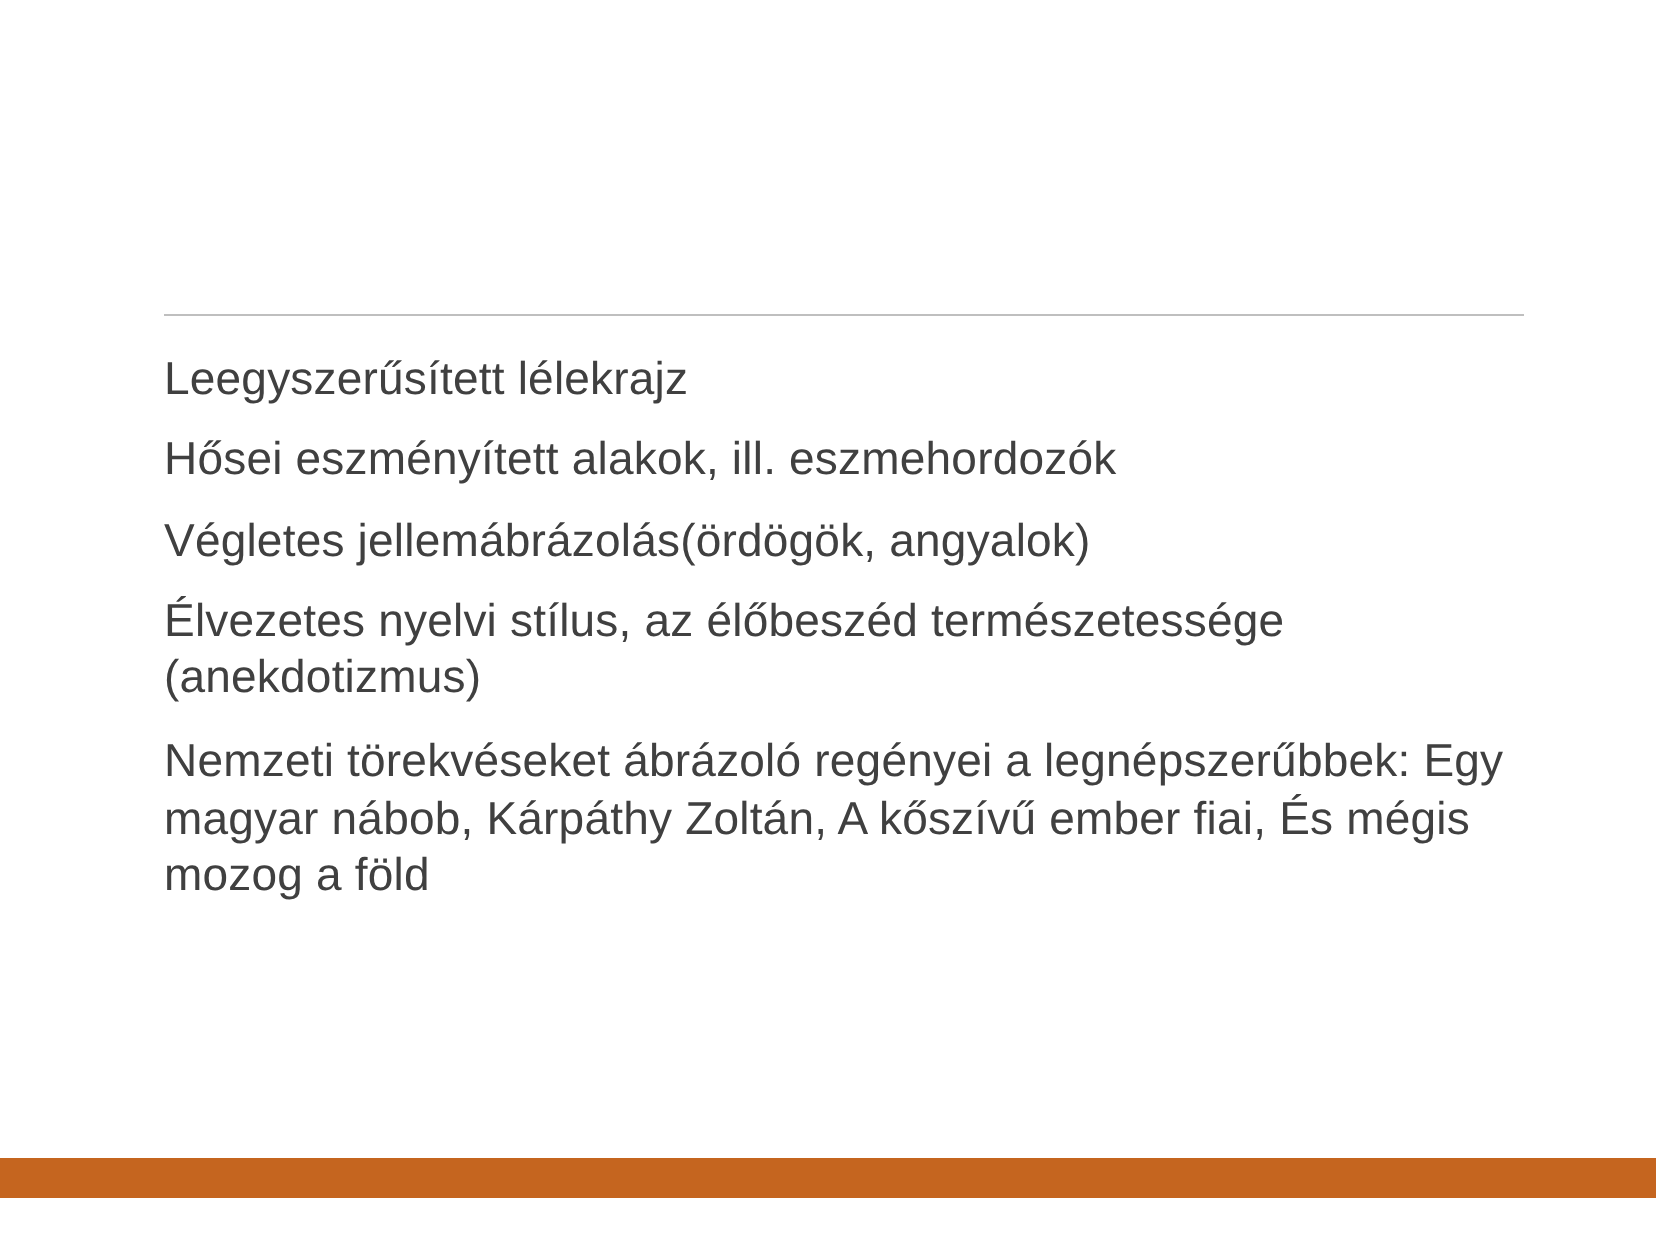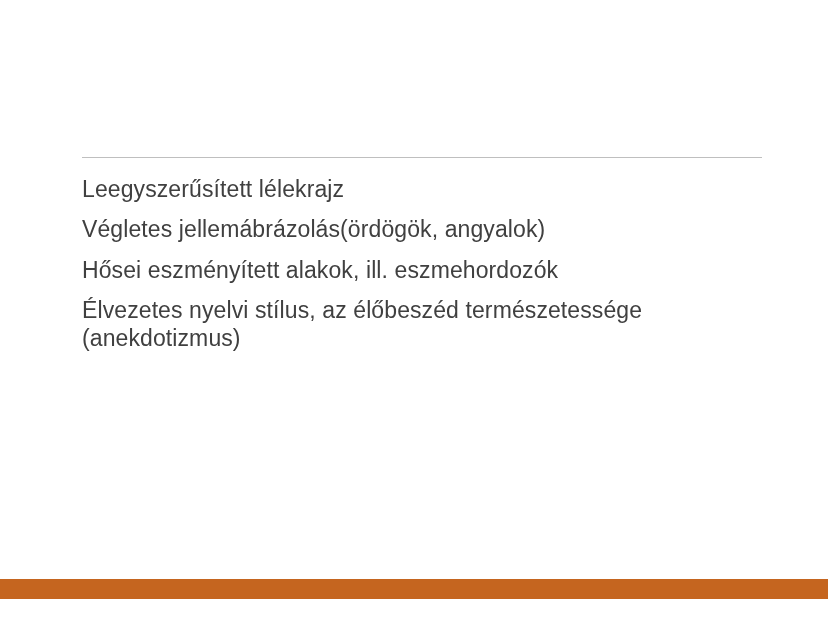--- a/index.html
+++ b/index.html
@@ -57,20 +57,21 @@
 </style>
 </head>
 <body>
 
 <div class="slide">
 
   <div class="content-area">
     <div class="top-rule"></div>
 
     <p class="para">Leegyszerűsített lélekrajz</p>
+    <p class="para">Hősei eszményített alakok, ill. eszmehordozók</p>
     <p class="para">Végletes jellemábrázolás(ördögök, angyalok)</p>
-    <p class="para">Hősei eszményített alakok, ill. eszmehordozók</p>
     <p class="para tight">Élvezetes nyelvi stílus, az élőbeszéd természetessége (anekdotizmus)</p>
+    <p class="para">Nemzeti törekvéseket ábrázoló regényei a legnépszerűbbek: Egy magyar nábob, Kárpáthy Zoltán, A kőszívű ember fiai, És mégis mozog a föld</p>
   </div>
 
   <div class="accent-band"></div>
 
 </div>
 
 </body></html>

